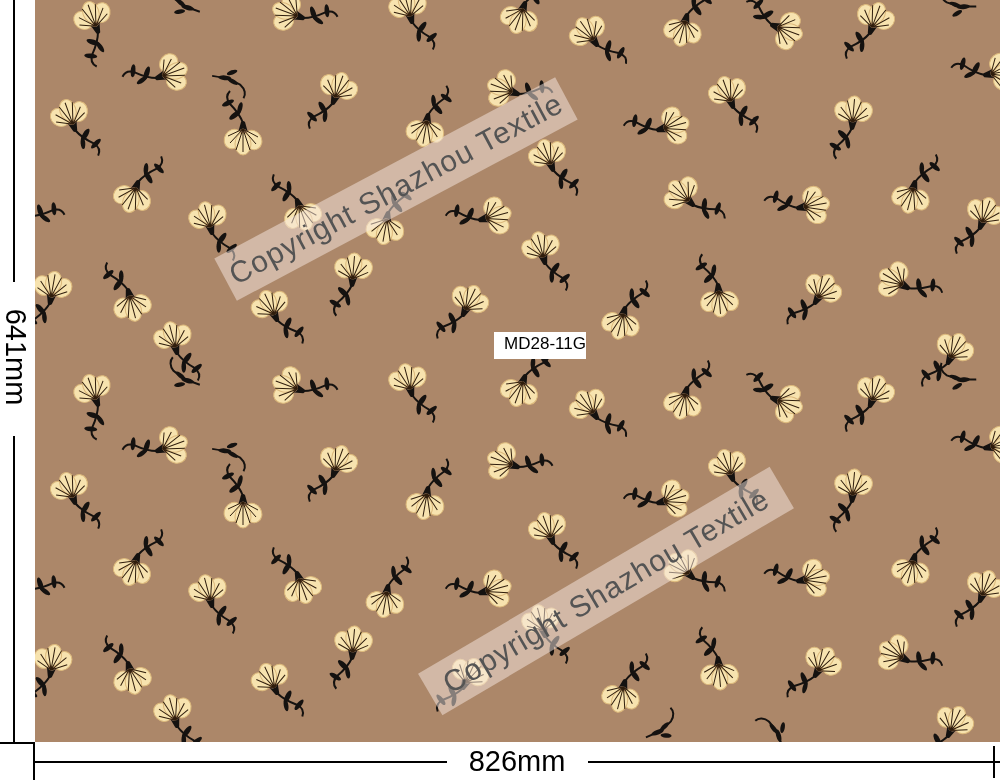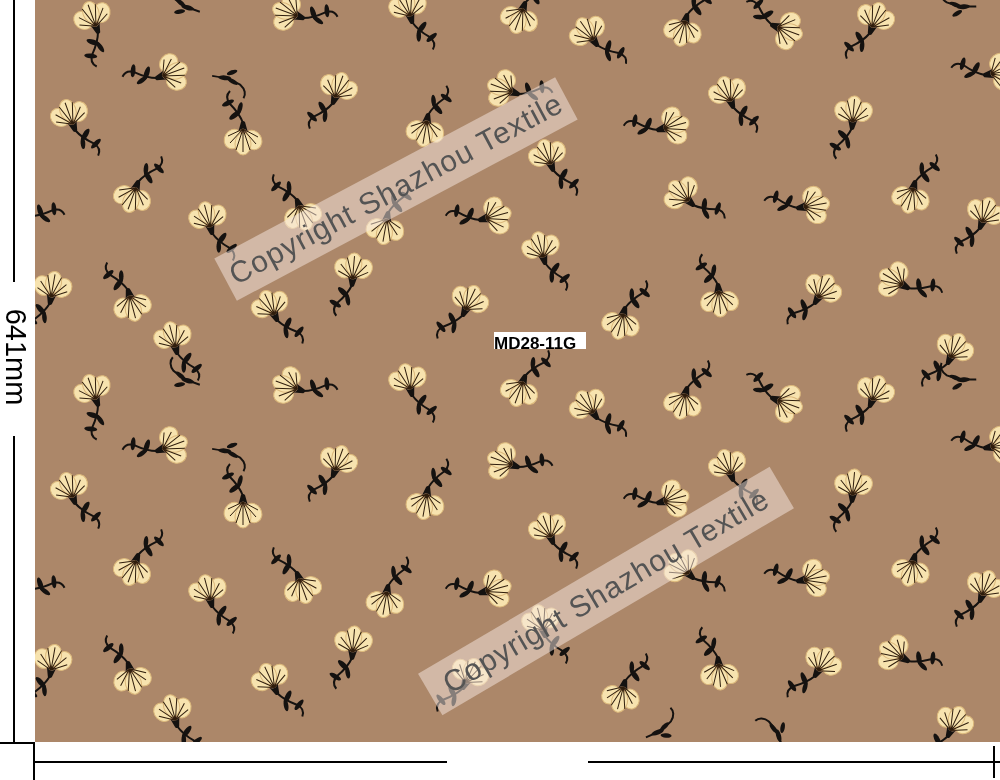--- a/index.html
+++ b/index.html
@@ -33,28 +33,27 @@
     letter-spacing: 1px;
     white-space: nowrap;
   }
   .band-1 { left: 168px; top: 165px; width: 386px; height: 48px; transform: rotate(-28deg); }
   .band-2 { left: 367px; top: 567px; width: 408px; height: 48px; transform: rotate(-30.5deg); }
 
   
   .code-label {
     position: absolute;
     left: 459px; top: 332px;
-    width: 92px; height: 17px;
+    width: 92px; height: 27px;
     background: #ffffff;
     color: #000000;
     font-size: 17px;
     line-height: 23px;
-    text-align: left;
+    text-align: right;
     white-space: nowrap;
-    font-weight: bold;
   }
 
   
   .dim-line { position: absolute; background: #000000; }
   .v-line-top    { left: 13px;  top: 0;     width: 2px;   height: 282px; }
   .v-line-bottom { left: 13px;  top: 436px; width: 2px;   height: 307px; }
   .v-tick-bottom { left: 0;     top: 742px; width: 35px;  height: 2px;  }
   .h-line-left   { left: 33px;  top: 761px; width: 414px; height: 2px;  }
   .h-line-right  { left: 588px; top: 761px; width: 412px; height: 2px;  }
   .h-tick-left   { left: 33px;  top: 742px; width: 2px;   height: 38px; }
@@ -213,14 +212,15 @@
 
   <div class="dim-line v-line-top"></div>
   <div class="dim-line v-line-bottom"></div>
   <div class="dim-line v-tick-bottom"></div>
   <div class="dim-label dim-label-height">641mm</div>
 
   <div class="dim-line h-line-left"></div>
   <div class="dim-line h-line-right"></div>
   <div class="dim-line h-tick-left"></div>
   <div class="dim-line h-tick-right"></div>
+  <div class="dim-label dim-label-width">826mm</div>
 
 </div>
 
 </body></html>

